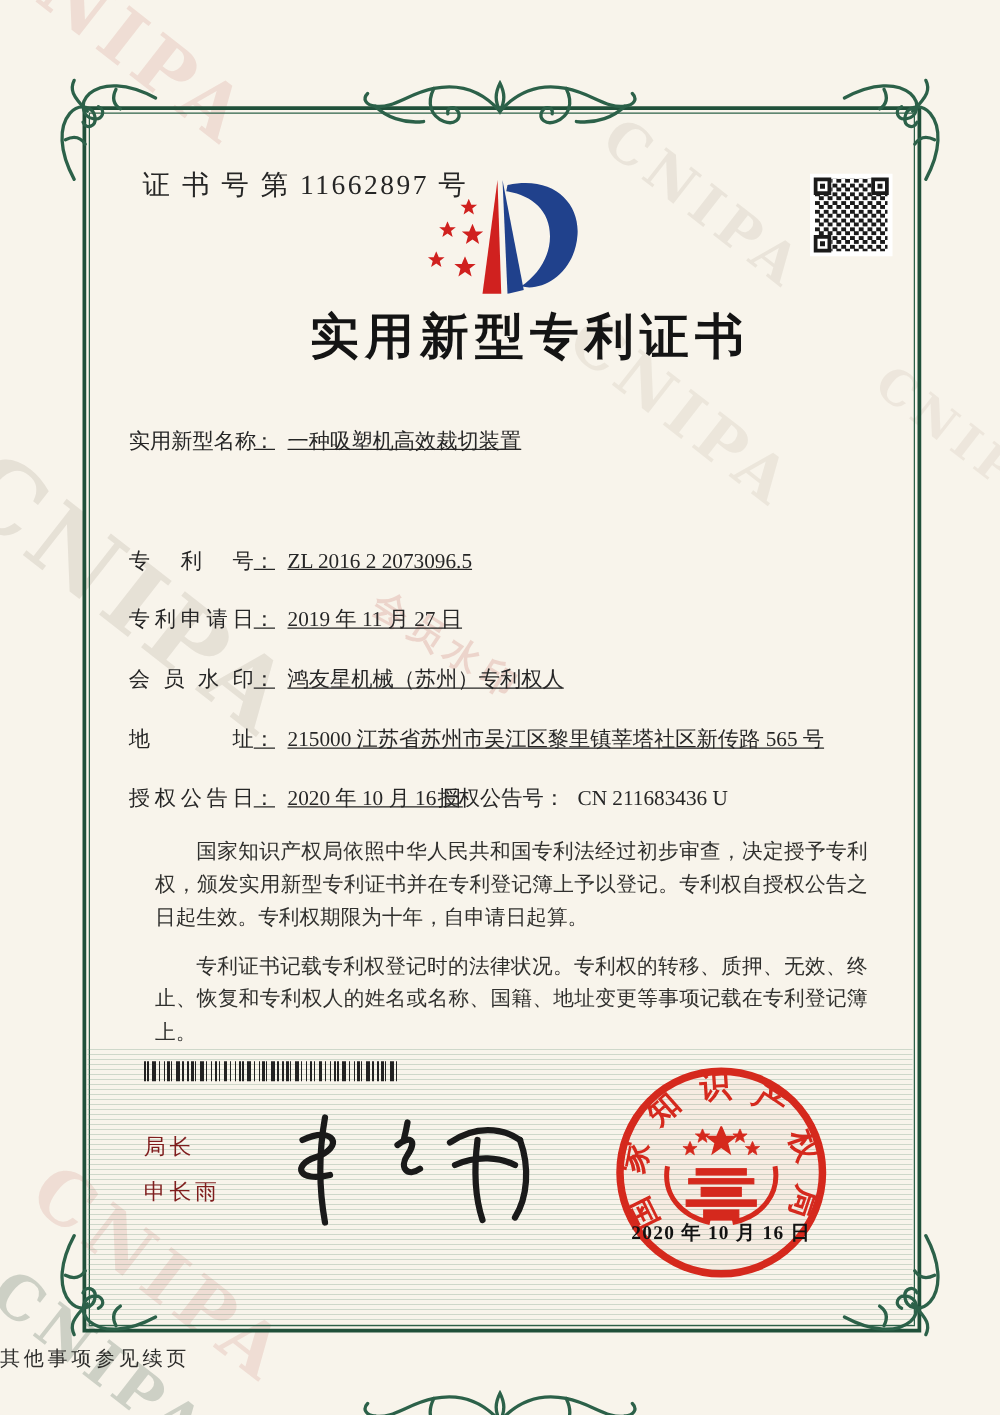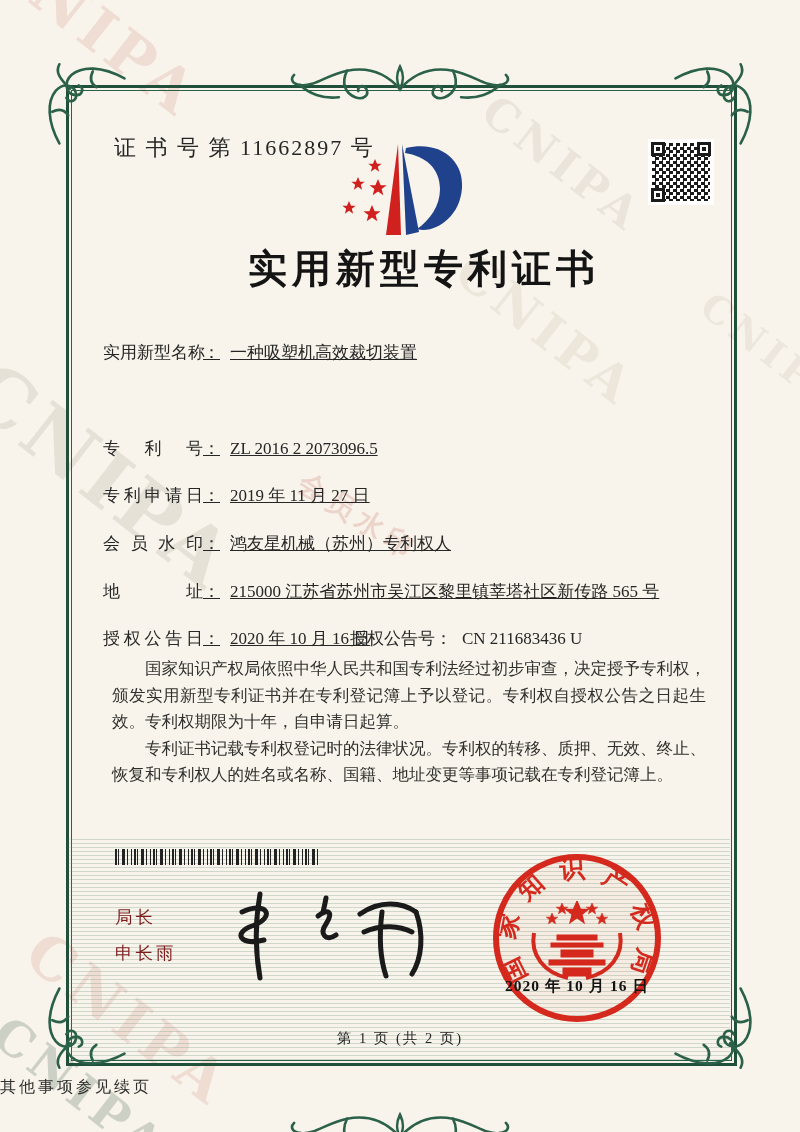--- a/index.html
+++ b/index.html
@@ -28,21 +28,21 @@
   .title{position:absolute;left:0;top:242px;width:100%;text-align:center;font-size:39px;
          font-weight:bold;letter-spacing:5px;color:#141414;padding-left:24px;}
   
   .row{position:absolute;left:103px;font-size:17px;white-space:nowrap;text-decoration:underline;}
   .flabel{display:inline-block;width:100px;text-align:justify;text-align-last:justify;}
   .fcolon{margin-right:10px;}
   .grant2{position:absolute;left:247px;top:0;}
   
   .paras{position:absolute;left:112px;top:656px;width:594px;font-size:16.5px;line-height:26.5px;
          text-align:justify;color:#30302e;}
-  .paras p{margin:0;text-indent:2em;}
+  .paras p{margin:12px;text-indent:2em;}
   
   .barcode{position:absolute;left:115px;top:849px;width:205px;height:16px;
     background:repeating-linear-gradient(90deg,#222 0 2px,transparent 2px 3px,#222 3px 4px,
       transparent 4px 7px,#222 7px 10px,transparent 10px 12px,#222 12px 13px,transparent 13px 16px,
       #222 16px 17px,transparent 17px 19px);}
   .officer{position:absolute;left:115px;font-size:17.5px;letter-spacing:3px;color:#7f1d1d;}
   .sig{position:absolute;left:222px;top:882px;width:210px;height:105px;color:#1a1a1a;}
   
   .seal{position:absolute;left:490px;top:851px;width:174px;height:174px;}
   .seal-date{position:absolute;left:478px;top:976px;width:198px;text-align:center;
@@ -198,16 +198,15 @@
       <path d="M130,82 C134,104 120,122 96,127" fill="none" stroke-width="4"></path>
       <rect x="67" y="84" width="40" height="5"></rect>
       <rect x="61" y="92" width="52" height="4"></rect>
       <rect x="71" y="99" width="32" height="7"></rect>
       <rect x="59" y="109" width="56" height="5"></rect>
       <rect x="73" y="117" width="28" height="8"></rect>
     </g>
   </svg>
   <div class="seal-date">2020 年 10 月 16 日</div>
 
-  <div class="pageinfo">第 1 页 (共 2 页)</div>
   <div class="note">其他事项参见续页</div>
 
 </div>
 
 </body></html>

